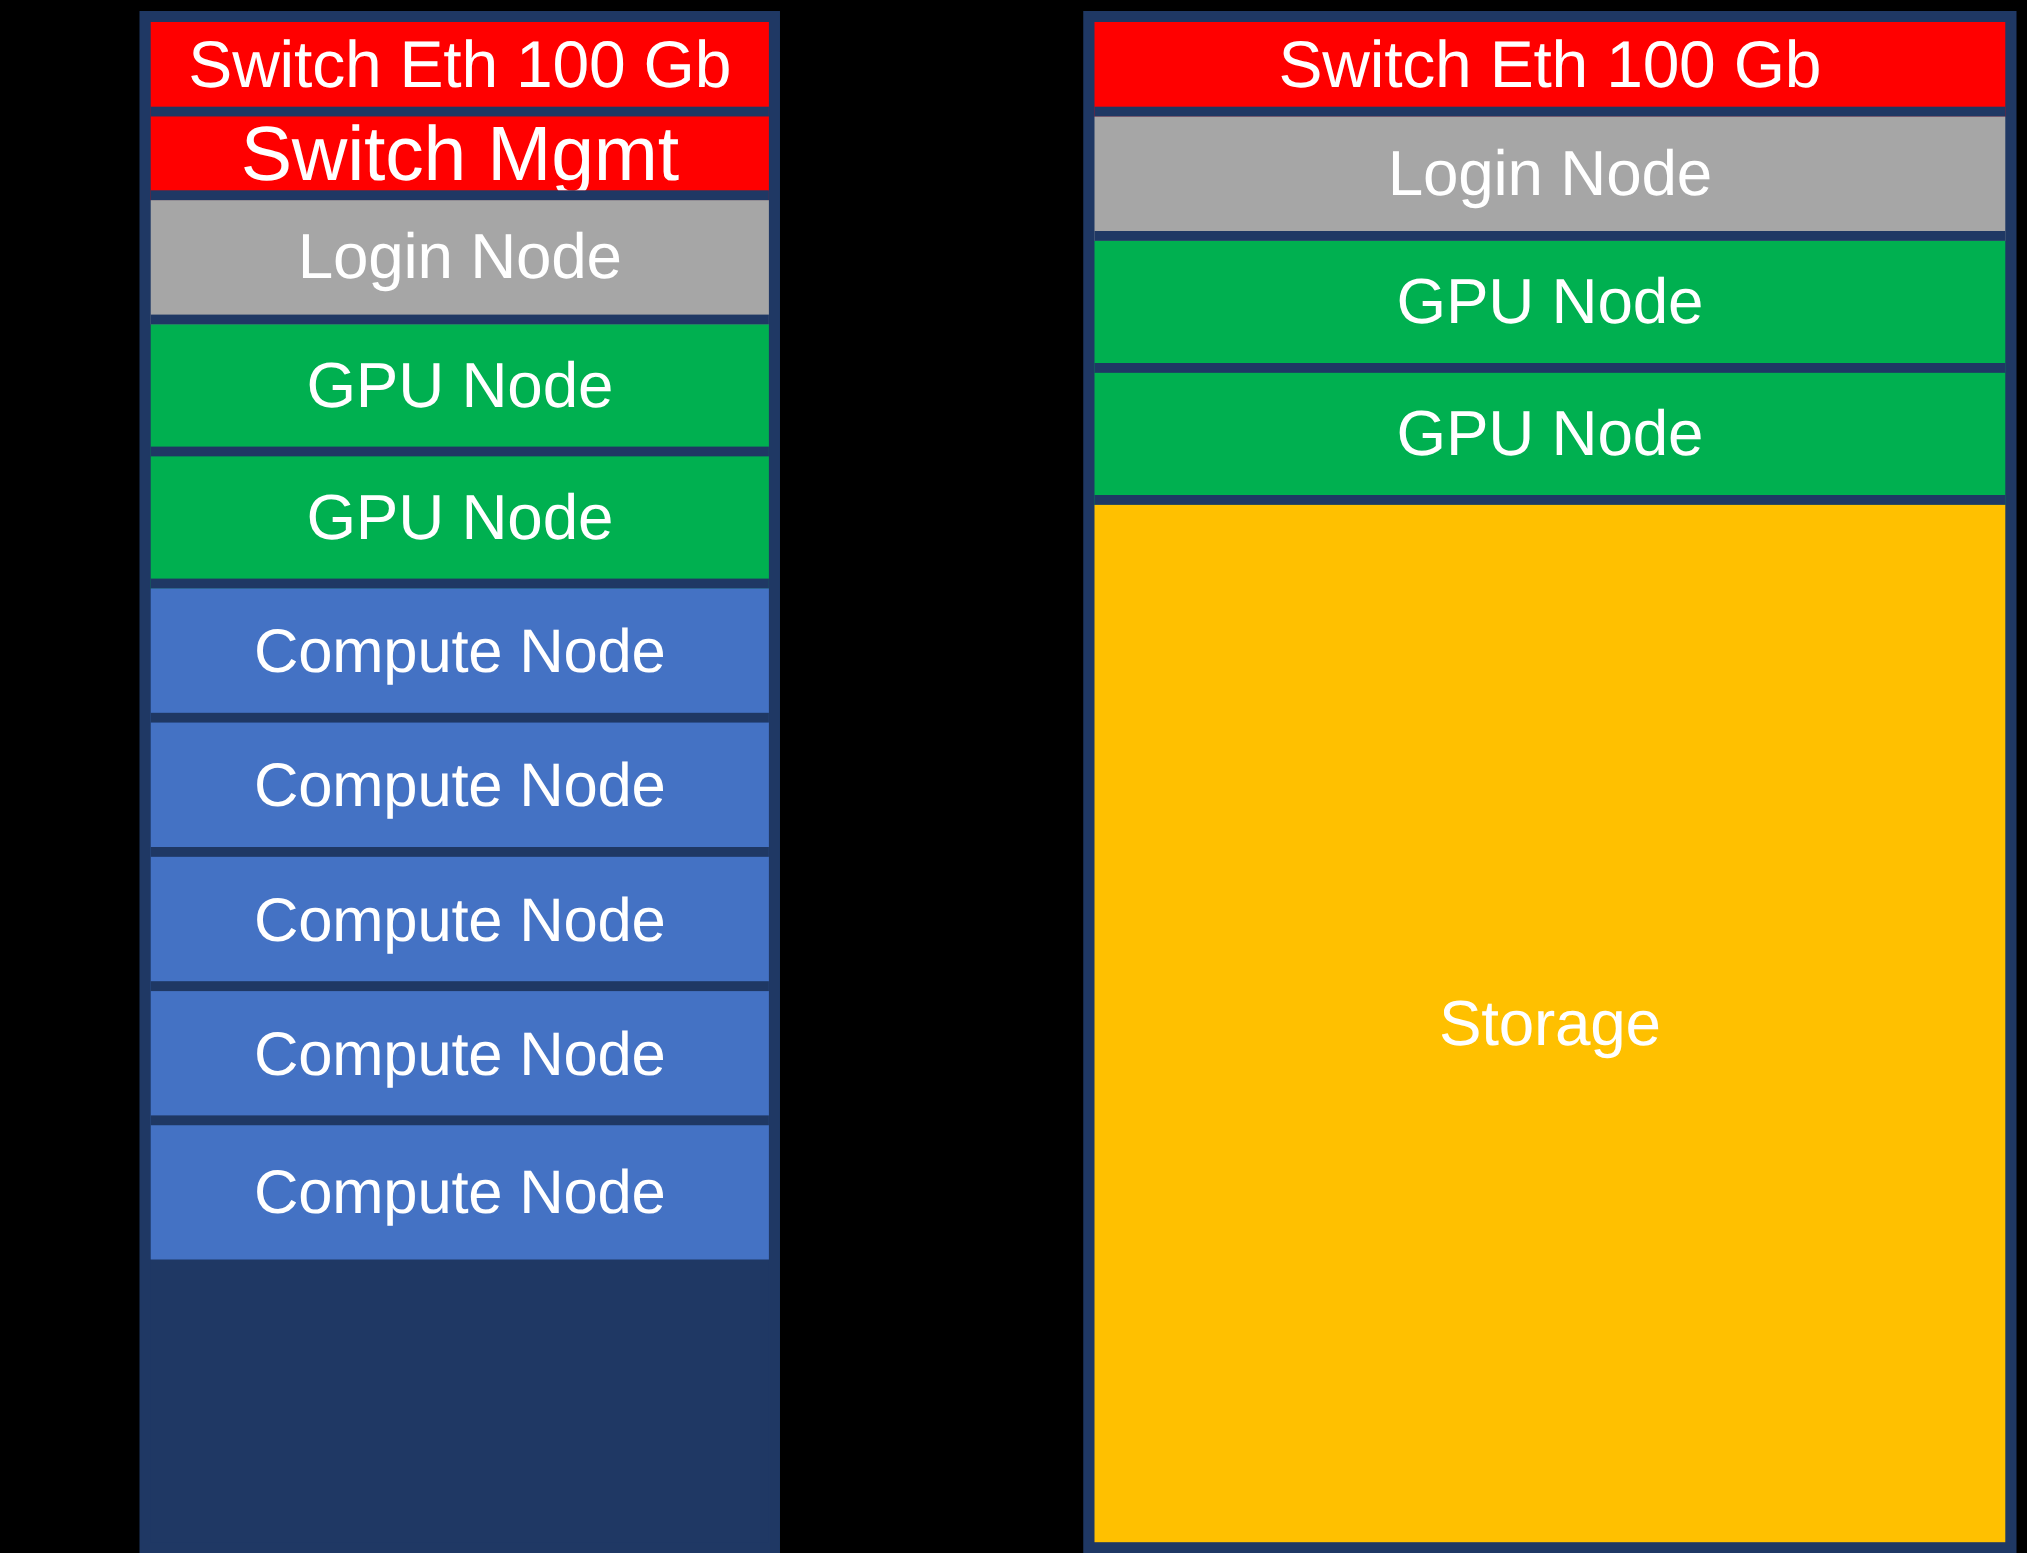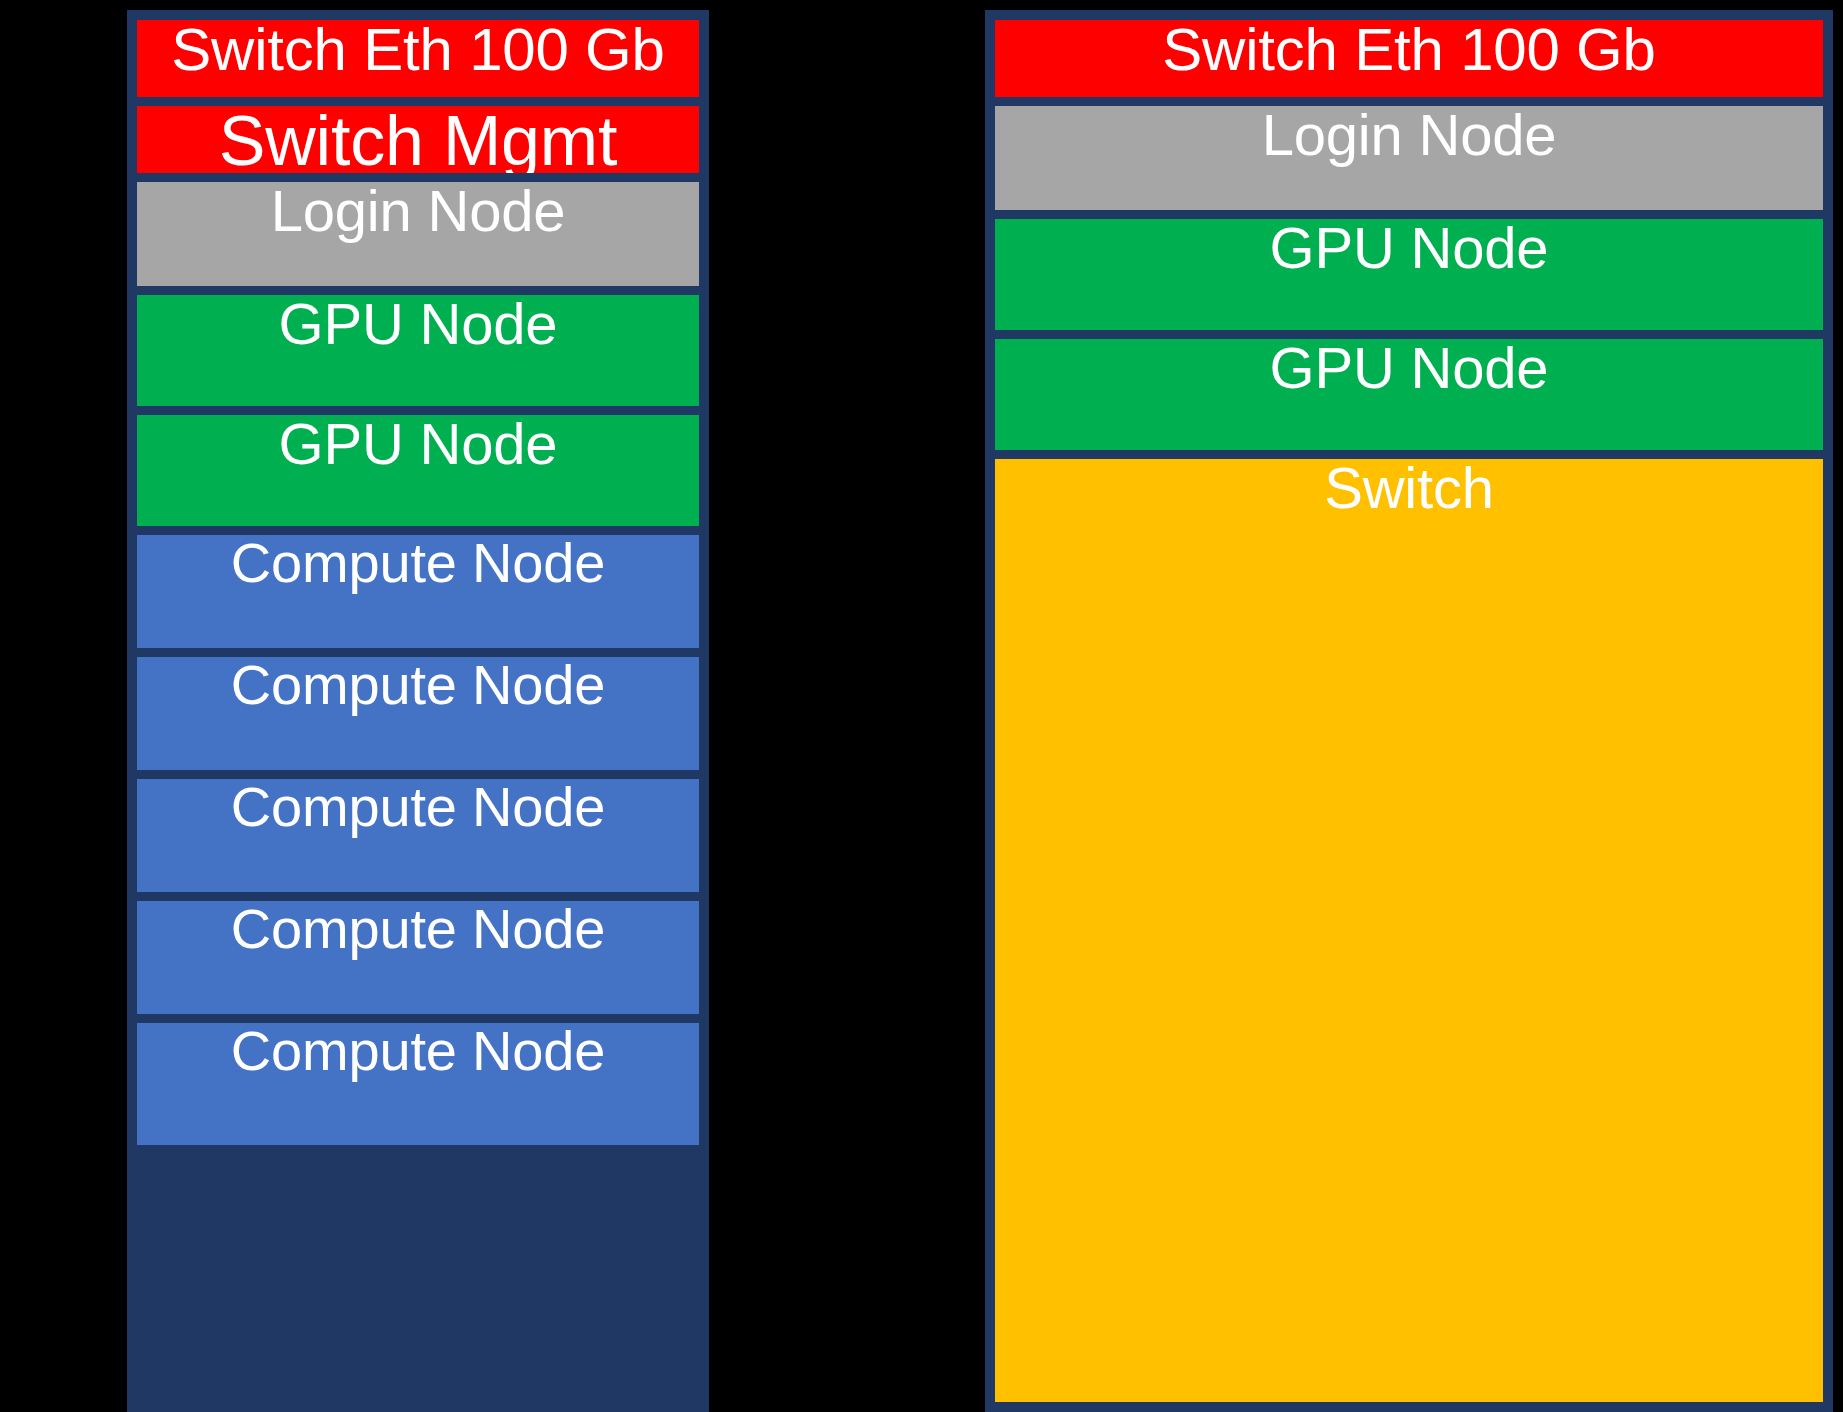--- a/index.html
+++ b/index.html
@@ -44,20 +44,21 @@
     top: 10px;
     width: 848px;
     height: 1402px;
   }
 
   
   .unit {
     box-sizing: border-box;
     position: relative;
     display: flex;
+    align-items: center;
     justify-content: center;
     color: #FFFFFF;
     text-align: center;
     line-height: 1;
     overflow: hidden;
     border-bottom: 9px solid #1F3864;
     flex: none;
   }
   .unit:last-child {
     border-bottom: none;
@@ -120,17 +121,17 @@
       <div class="unit" style="background: rgb(166, 166, 166); height: 113px;">
         <span class="unit-label" style="font-size: 58px; color: rgb(255, 255, 255);">Login Node</span>
       </div>
       <div class="unit" style="background: rgb(0, 176, 80); height: 120px;">
         <span class="unit-label" style="font-size: 58px; color: rgb(255, 255, 255);">GPU Node</span>
       </div>
       <div class="unit" style="background: rgb(0, 176, 80); height: 120px;">
         <span class="unit-label" style="font-size: 58px; color: rgb(255, 255, 255);">GPU Node</span>
       </div>
       <div class="unit flex-grow" style="background: rgb(255, 192, 0);">
-        <span class="unit-label" style="font-size: 58px; color: rgb(255, 255, 255);">Switch</span>
+        <span class="unit-label" style="font-size: 58px; color: rgb(255, 255, 255);">Storage</span>
       </div>
     </div>
 
 </div>
 
 </body></html>

